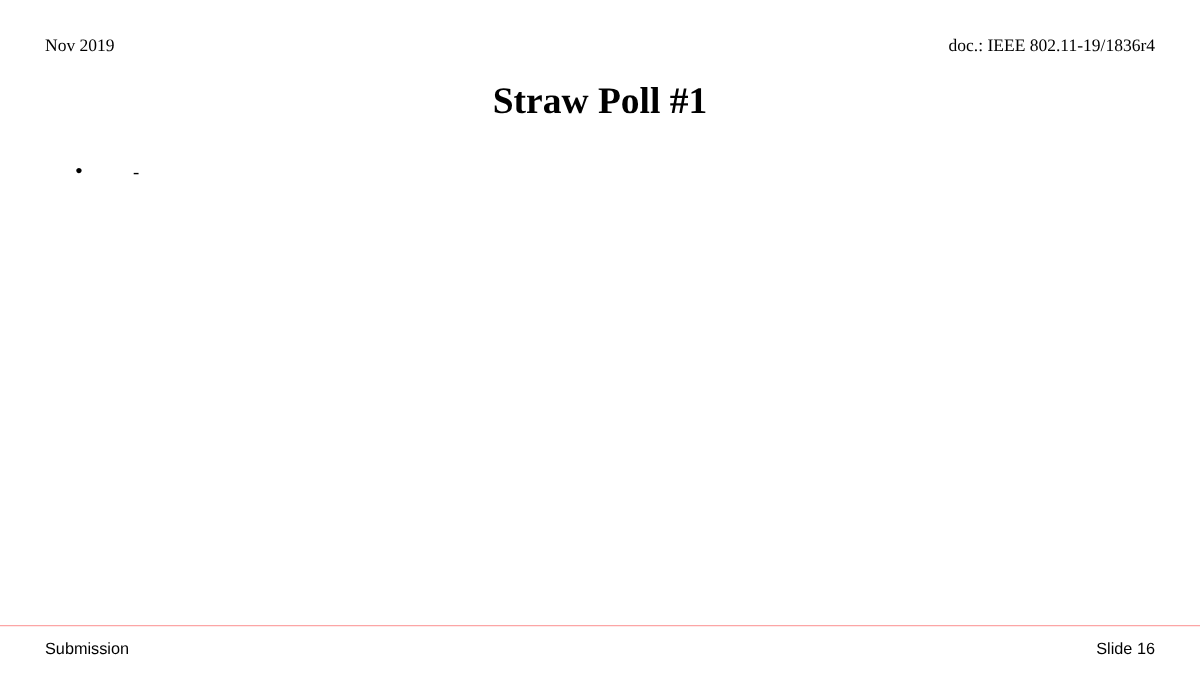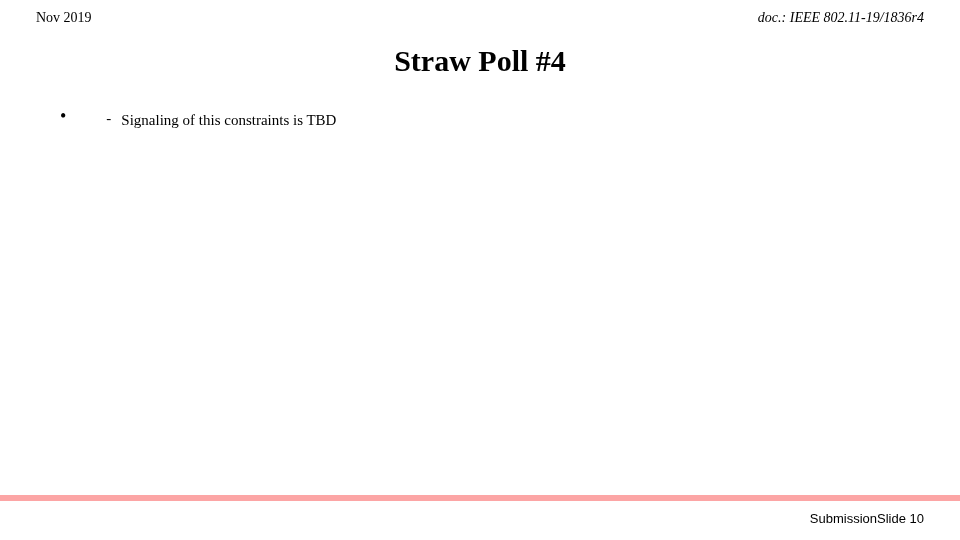--- a/index.html
+++ b/index.html
@@ -23,32 +23,31 @@
       padding: 0;
       display: flex;
       flex-direction: column;
       position: relative;
     }
 
     .header {
       display: flex;
       justify-content: space-between;
       align-items: center;
-      padding: 10px 36px 0 36px;
+      padding: 30px 36px 0 36px;
     }
 
     .header-left {
       font-size: 14px;
       font-weight: normal;
     }
 
     .header-right {
       font-size: 14px;
       font-weight: normal;
-      font-style: italic;
     }
 
     .title-section {
       text-align: center;
       padding: 18px 36px 10px 36px;
     }
 
     .slide-title {
       font-size: 30px;
       font-weight: bold;
@@ -92,24 +91,24 @@
       flex-shrink: 0;
     }
 
     .sub-bullet-text {
       font-size: 15px;
       line-height: 1.4;
     }
 
     .footer {
       display: flex;
-      justify-content: flex-end;
+      justify-content: space-between;
       align-items: flex-end;
       padding: 10px 36px 14px 36px;
-      border-top: 6px solid #fca5a5;
+      border-top: 1px solid #fca5a5;
       margin-top: auto;
     }
 
     .footer-left,
     .footer-center,
     .footer-right {
       font-size: 13px;
       font-family: Arial, sans-serif;
     }
 
@@ -125,33 +124,32 @@
 <body>
 
 <div class="slide">
 
   <div class="header">
     <span class="header-left">Nov 2019</span>
     <span class="header-right">doc.: IEEE 802.11-19/1836r4</span>
   </div>
 
   <div class="title-section">
-    <h1 class="slide-title">Straw Poll #4</h1>
+    <h1 class="slide-title">Straw Poll #1</h1>
   </div>
 
   <div class="content-section">
     <div class="bullet-item">
       <span class="bullet-dot">•</span>
       <div>
         <div class="sub-bullet">
           <span class="sub-bullet-dash">-</span>
-          <span class="sub-bullet-text">Signaling of this constraints is TBD</span>
         </div>
       </div>
     </div>
   </div>
 
   <div class="footer">
     <span class="footer-left">Submission</span>
-    <span class="footer-center">Slide 10</span>
+    <span class="footer-center">Slide 16</span>
   </div>
 
 </div>
 
 </body></html>

